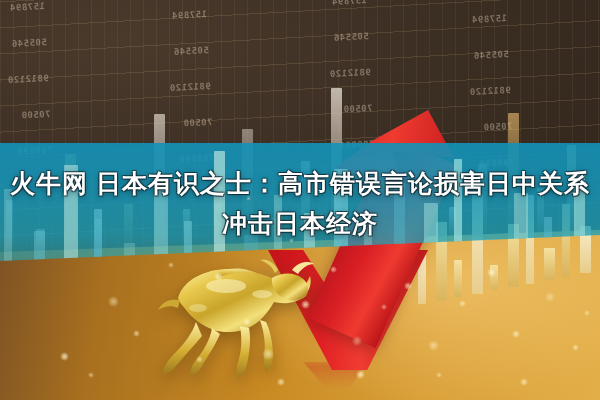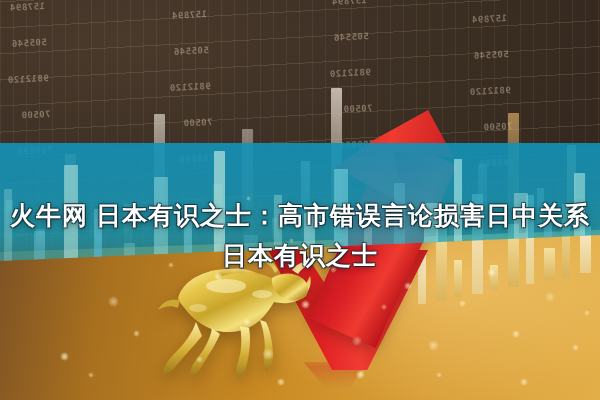--- a/index.html
+++ b/index.html
@@ -135,21 +135,21 @@
     text-shadow:
        0 0 2px rgba(0,0,0,.55),
        1px 1px 0 rgba(20,50,60,.75),
       -1px 1px 0 rgba(20,50,60,.55),
        1px -1px 0 rgba(20,50,60,.55),
       -1px -1px 0 rgba(20,50,60,.55),
        0 2px 6px rgba(0,0,0,.45);
     white-space:nowrap;
     pointer-events:none;
   }
-  .headline .l1 { display:block;margin-top:32px; }
+  .headline .l1 { display:block; }
   .headline .l2 { display:block; }
 </style>
 </head>
 <body>
 
 <div id="stage">
 
   <div class="board">
     <div class="board-vgrid"></div>
     <div class="board-hgrid"></div>
@@ -332,16 +332,16 @@
       <div class="bokeh" style="left: 436px; top: 372px; width: 6px; height: 6px; opacity: 0.54;"></div>
       <div class="bokeh" style="left: 520px; top: 378px; width: 8px; height: 8px; opacity: 0.72;"></div>
       <div class="bokeh" style="left: 584px; top: 310px; width: 6px; height: 6px; opacity: 0.54;"></div>
       <div class="bokeh" style="left: 318px; top: 214px; width: 6px; height: 6px; opacity: 0.54;"></div>
       <div class="bokeh" style="left: 289px; top: 238px; width: 5px; height: 5px; opacity: 0.45;"></div>
       <div class="bokeh" style="left: 246px; top: 196px; width: 5px; height: 5px; opacity: 0.45;"></div>
     </div>
 
   <div class="headline">
     <span class="l1">火牛网 日本有识之士：高市错误言论损害日中关系</span>
-    <span class="l2">日本有识之士</span>
+    <span class="l2">冲击日本经济</span>
   </div>
 
 </div>
 
 </body></html>

